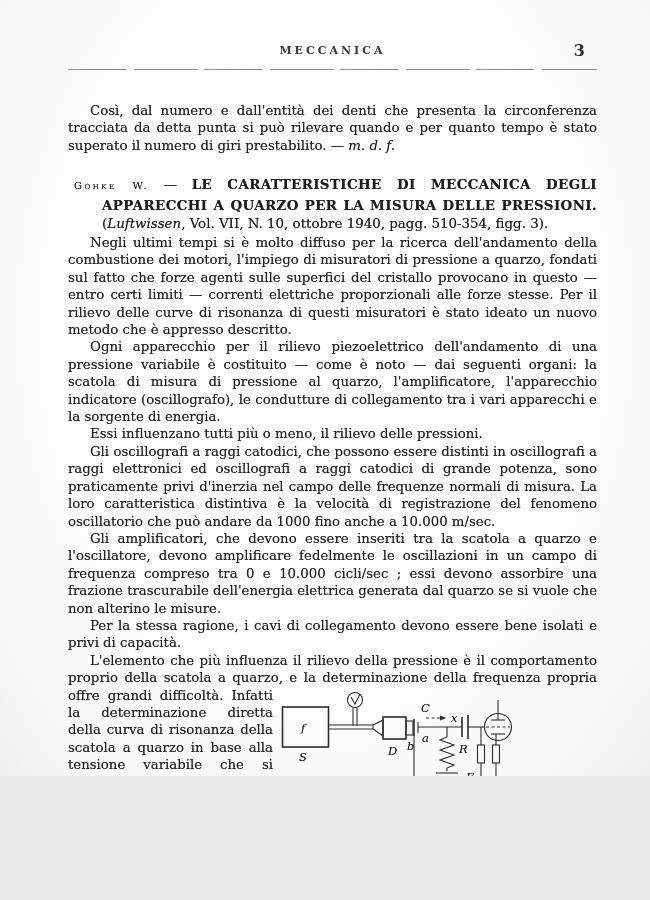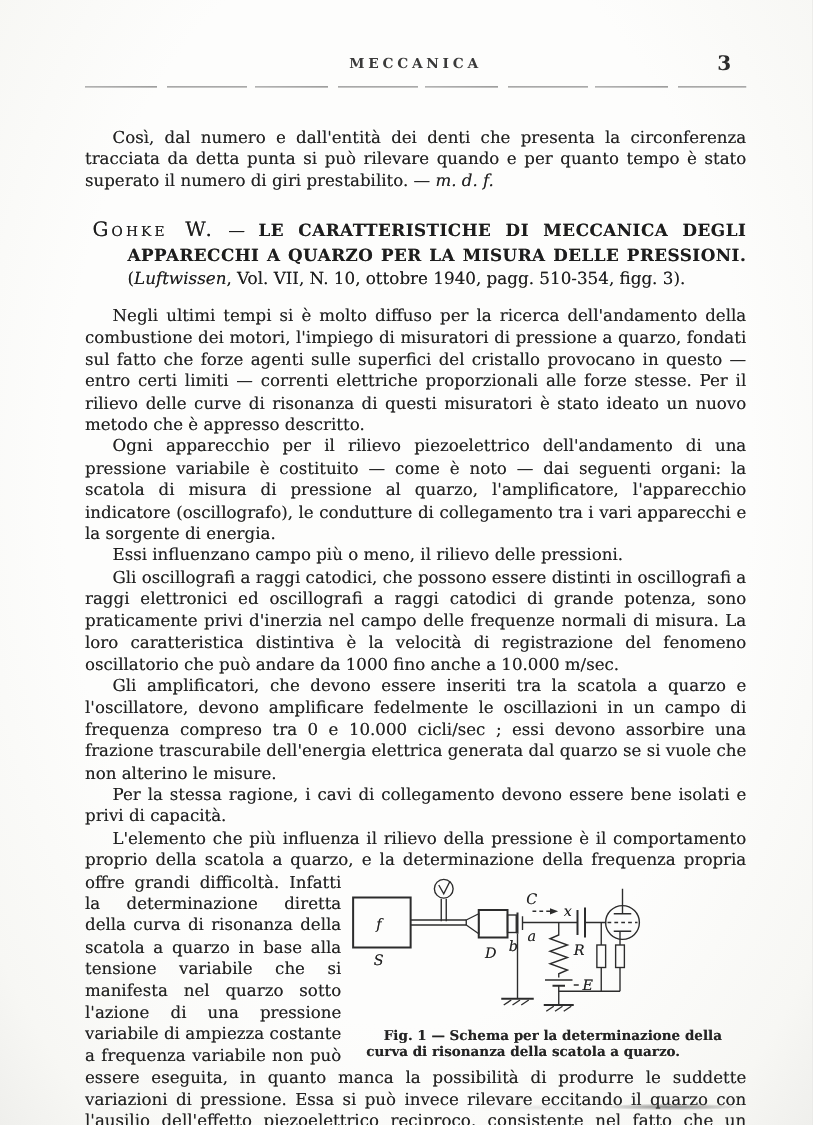--- a/index.html
+++ b/index.html
@@ -2,21 +2,21 @@
 <html><head>
 <meta charset="utf-8">
 <style>
   html,body{margin:0;padding:0;}
   body{
     width:650px;height:900px;
     background:#e9e9e7;
     font-family:"DejaVu Serif","Liberation Serif",serif;
   }
   .page{
-    position:relative;width:650px;height:900px;overflow:hidden;
+    position:relative;width:650px;height:776px;overflow:hidden;
     background:radial-gradient(ellipse at 50% 42%, #fdfdfc 60%, #f7f7f4 88%, #efefec 100%);
     color:#232323;
     text-decoration:underline;
   }
   .content{position:absolute;left:68px;top:44px;width:529px;}
   
   .running-head{position:relative;height:16px;}
   .journal-title{
     display:block;text-align:center;font-size:11px;font-weight:bold;
     letter-spacing:3px;color:#3a3a3a;
@@ -36,24 +36,24 @@
     margin:0;text-align:justify;font-size:13.3px;line-height:17.4px;
     text-indent:22px;color:#222;text-shadow:0 0 .4px rgba(25,25,25,.55);
   }
   .intro{margin-top:32px;}
   
   .article-heading{
     margin:21px 0 0 0;font-size:13.4px;line-height:18.6px;text-align:justify;
     padding-left:34px;text-indent:-28px;color:#1d1d1d;
     text-shadow:0 0 .4px rgba(20,20,20,.6);
   }
-  .author{font-variant:small-caps;letter-spacing:2.5px;font-size:16px;}
+  .author{font-variant:small-caps;letter-spacing:2.5px;font-size:10px;}
   .art-title{font-weight:bold;letter-spacing:.4px;}
   .citation{font-weight:500;}
-  .first-body{margin-top:11px;}
+  .first-body{}
   
   .fig-wrap{
     float:right;display:block;width:316px;
     margin:2px 0 4px 8px;text-indent:0;
   }
   .fig-canvas{display:block;width:316px;height:118px;}
   .fig-caption{
     display:block;width:292px;margin:4px 0 0 12px;
     font-size:10.8px;font-weight:bold;line-height:13.5px;color:#242424;
     text-align:left;text-shadow:0 0 .3px rgba(20,20,20,.5);
@@ -86,21 +86,21 @@
       <span class="page-number">3</span>
     </div>
     <hr class="head-rule">
 
     <p class="par intro"><span>Così, dal numero e dall'entità dei denti che presenta la circonferenza tracciata da detta punta si può rilevare quando e per quanto tempo è stato superato il numero di giri prestabilito. — </span><i>m. d. f.</i></p>
 
     <p class="article-heading"><span class="author">Gohke W.</span> <span>—</span> <span class="art-title">LE CARATTERISTICHE DI MECCANICA DEGLI APPARECCHI A QUARZO PER LA MISURA DELLE PRESSIONI.</span> <span class="citation"><span>(</span><i>Luftwissen</i><span>, Vol. VII, N. 10, ottobre 1940, pagg. 510-354, figg. 3).</span></span></p>
 
     <p class="par first-body">Negli ultimi tempi si è molto diffuso per la ricerca dell'andamento della combustione dei motori, l'impiego di misuratori di pressione a quarzo, fondati sul fatto che forze agenti sulle superfici del cristallo provocano in questo — entro certi limiti — correnti elettriche proporzionali alle forze stesse. Per il rilievo delle curve di risonanza di questi misuratori è stato ideato un nuovo metodo che è appresso descritto.</p>
     <p class="par">Ogni apparecchio per il rilievo piezoelettrico dell'andamento di una pressione variabile è costituito — come è noto — dai seguenti organi: la scatola di misura di pressione al quarzo, l'amplificatore, l'apparecchio indicatore (oscillografo), le condutture di collegamento tra i vari apparecchi e la sorgente di energia.</p>
-    <p class="par">Essi influenzano campo più o meno, il rilievo delle pressioni.</p>
+    <p class="par">Essi influenzano tutti più o meno, il rilievo delle pressioni.</p>
     <p class="par">Gli oscillografi a raggi catodici, che possono essere distinti in oscillografi a raggi elettronici ed oscillografi a raggi catodici di grande potenza, sono praticamente privi d'inerzia nel campo delle frequenze normali di misura. La loro caratteristica distintiva è la velocità di registrazione del fenomeno oscillatorio che può andare da 1000 fino anche a 10.000 m/sec.</p>
     <p class="par">Gli amplificatori, che devono essere inseriti tra la scatola a quarzo e l'oscillatore, devono amplificare fedelmente le oscillazioni in un campo di frequenza compreso tra 0 e 10.000 cicli/sec ; essi devono assorbire una frazione trascurabile dell'energia elettrica generata dal quarzo se si vuole che non alterino le misure.</p>
     <p class="par">Per la stessa ragione, i cavi di collegamento devono essere bene isolati e privi di capacità.</p>
 
     <p class="par"><span>L'elemento che più influenza il rilievo della pressione è il comportamento proprio della scatola a quarzo, e la determinazione della frequenza propria</span>
       <span class="fig-wrap">
         <svg class="fig-canvas" viewBox="0 0 316 118" xmlns="http://www.w3.org/2000/svg">
 
           <g>
             <rect class="thick" x="1.5" y="18" width="46" height="40"></rect>

